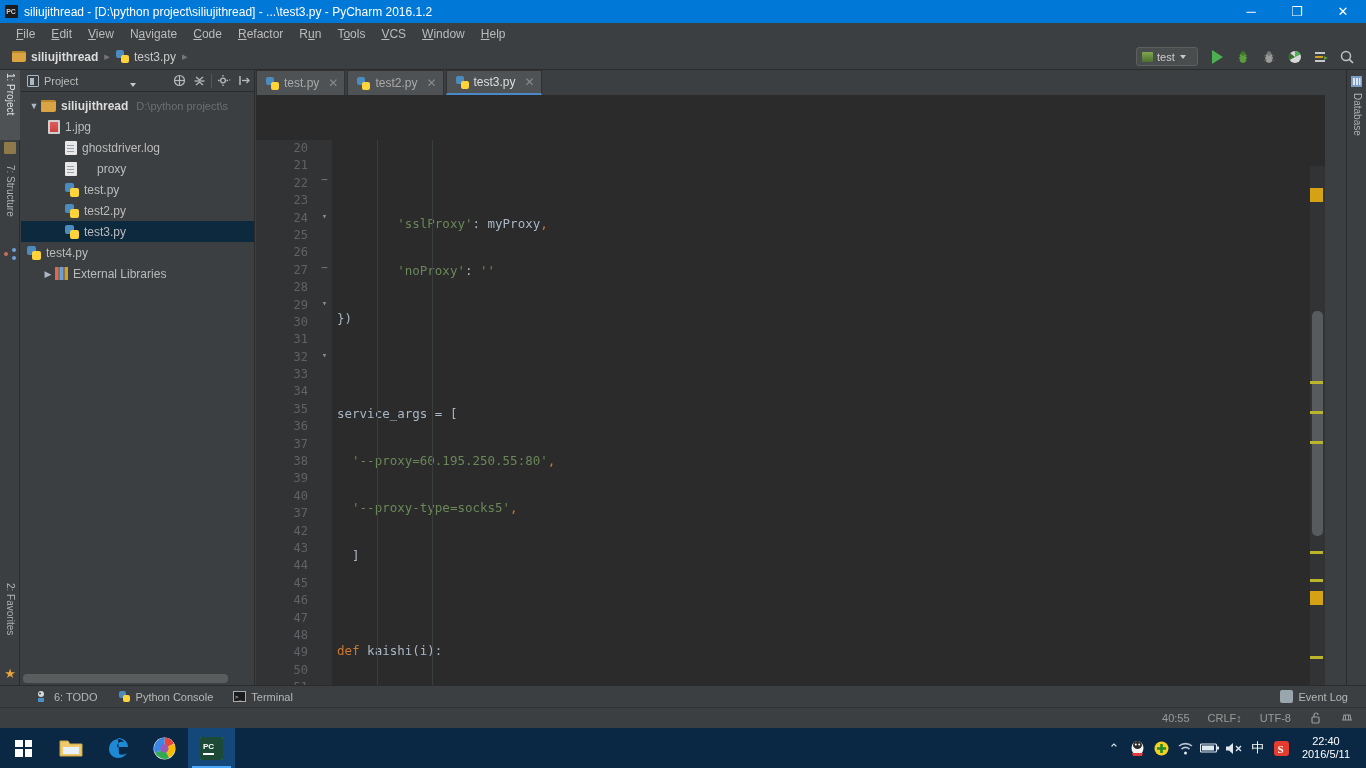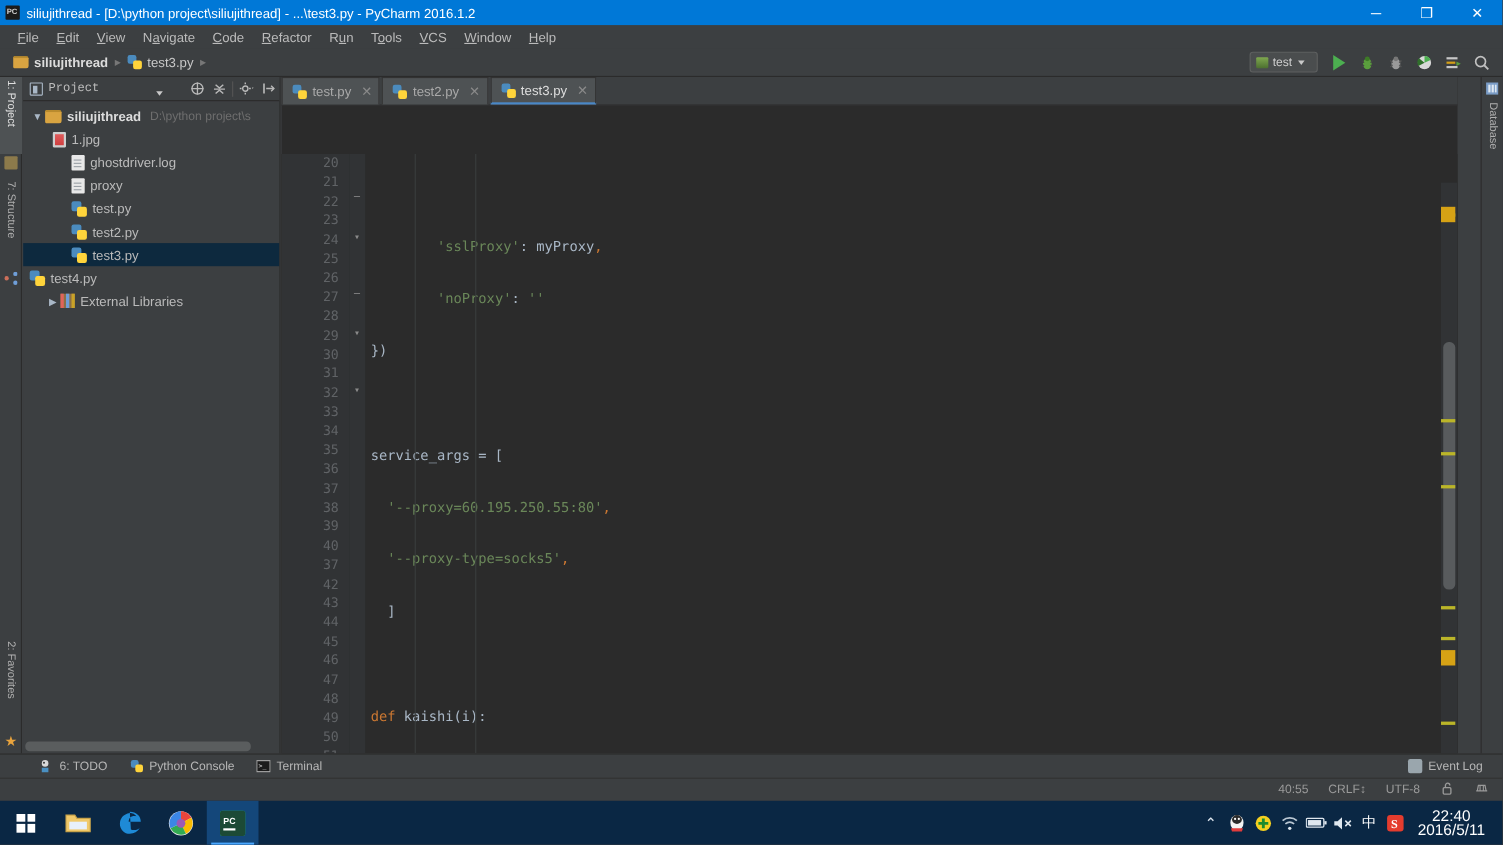--- a/index.html
+++ b/index.html
@@ -97,21 +97,21 @@
 
   
   #projpanel {
     position: absolute; left: 21px; top: 70px; width: 234px; height: 615px;
     background: #3c3f41; border-right: 1px solid #2b2b2b;
   }
   #projhead {
     height: 22px; display: flex; align-items: center;
     border-bottom: 1px solid #2b2b2b; background: #3c3f41; font-size: 11px; color: #bbbbbb;
   }
-  #projhead .ph-label { display: flex; align-items: flex-end; padding-left: 6px; flex: 1; font-family: Liberation Mono, monospace; }
+  #projhead .ph-label { display: flex; align-items: flex-end; padding-left: 6px; flex: 1; }
   .ph-ico {
     width: 12px; height: 12px; border: 1px solid #a9b7c6; border-radius: 1px;
     margin-right: 5px; position: relative;
   }
   .ph-ico::after { content:""; position:absolute; left:2px; top:2px; width:4px; height:7px; background:#a9b7c6; }
   .ph-btn { width: 20px; height: 22px; display:flex; align-items:center; justify-content:center; color:#b8b8b8; font-size: 11px; }
   .ph-div { width: 1px; height: 14px; background: #555; margin: 0 2px; }
 
   #projtree {
     position: absolute; top: 22px; left: 0; right: 0; bottom: 20px;
@@ -230,21 +230,21 @@
     background: #0a2744; display: flex; align-items: center;
   }
   .tsk {
     width: 47px; height: 40px; display: flex; align-items: center; justify-content: center;
     position: relative;
   }
   .tsk.active { background: #14477a; }
   .tsk.active::after { content:""; position:absolute; bottom:0; left:4px; right:4px; height:2px; background:#4aa8ff; }
   #tray { margin-left: auto; display: flex; align-items: center; padding-right: 8px; }
   .tray-ico { width: 24px; height: 40px; display: flex; align-items: center; justify-content: center; color: #dfe7ef; font-size: 13px; }
-  #clock { color: #ffffff; font-size: 14px; line-height: 13px; text-align: center; padding: 0 8px; }
+  #clock { color: #ffffff; font-size: 11px; line-height: 13px; text-align: center; padding: 0 8px; }
 
   .winlogo { width: 17px; height: 17px; display: grid; grid-template-columns: 1fr 1fr;
     grid-template-rows: 1fr 1fr; gap: 2px; }
   .winlogo i { background: #ffffff; display: block; }
 </style>
 </head>
 <body>
 
 <div id="titlebar">
   <div class="tb-icon">
@@ -402,21 +402,21 @@
       <span class="tr-path">D:\python project\s</span>
     </div>
     <div class="tr-row" style="padding-left:27px;">
       <span class="tr-ico ico-jpg"></span>
       <span>1.jpg</span>
     </div>
     <div class="tr-row" style="padding-left:44px;">
       <span class="tr-ico ico-file"></span>
       <span>ghostdriver.log</span>
     </div>
-    <div class="tr-row" style="padding-left:44px;">
+    <div class="tr-row" style="padding-left:44px;gap:15px;">
       <span class="tr-ico ico-file"></span>
       <span>proxy</span>
     </div>
     <div class="tr-row" style="padding-left:44px;">
       <span class="tr-ico ico-pyfile"></span>
       <span>test.py</span>
     </div>
     <div class="tr-row" style="padding-left:44px;">
       <span class="tr-ico ico-pyfile"></span>
       <span>test2.py</span>

